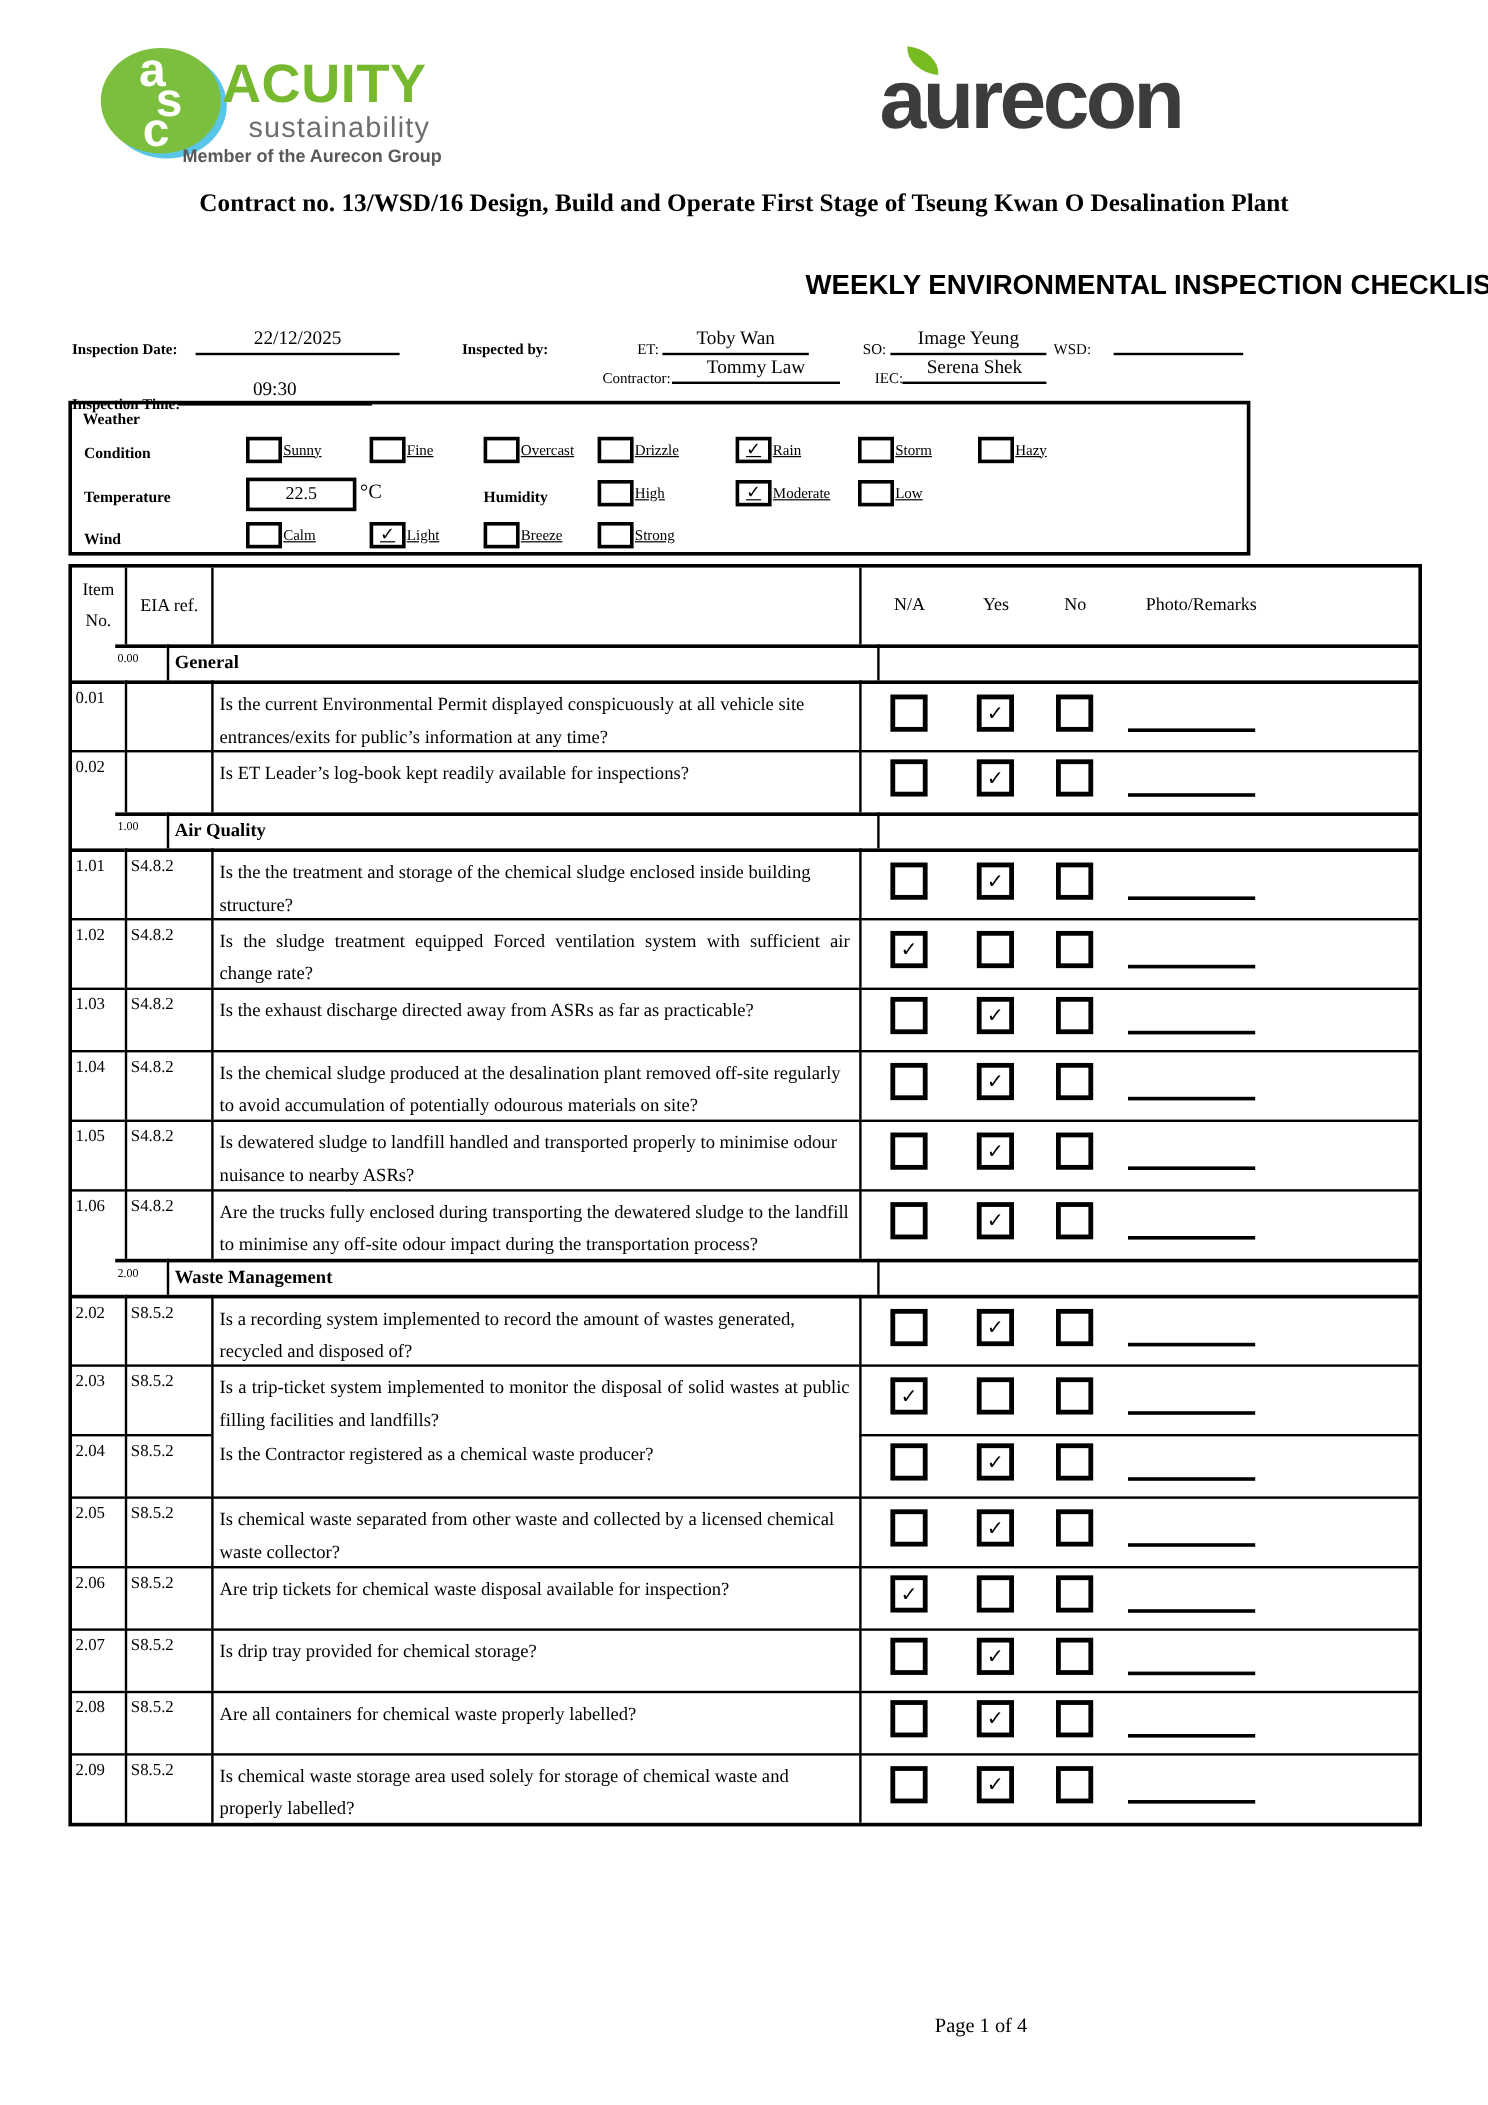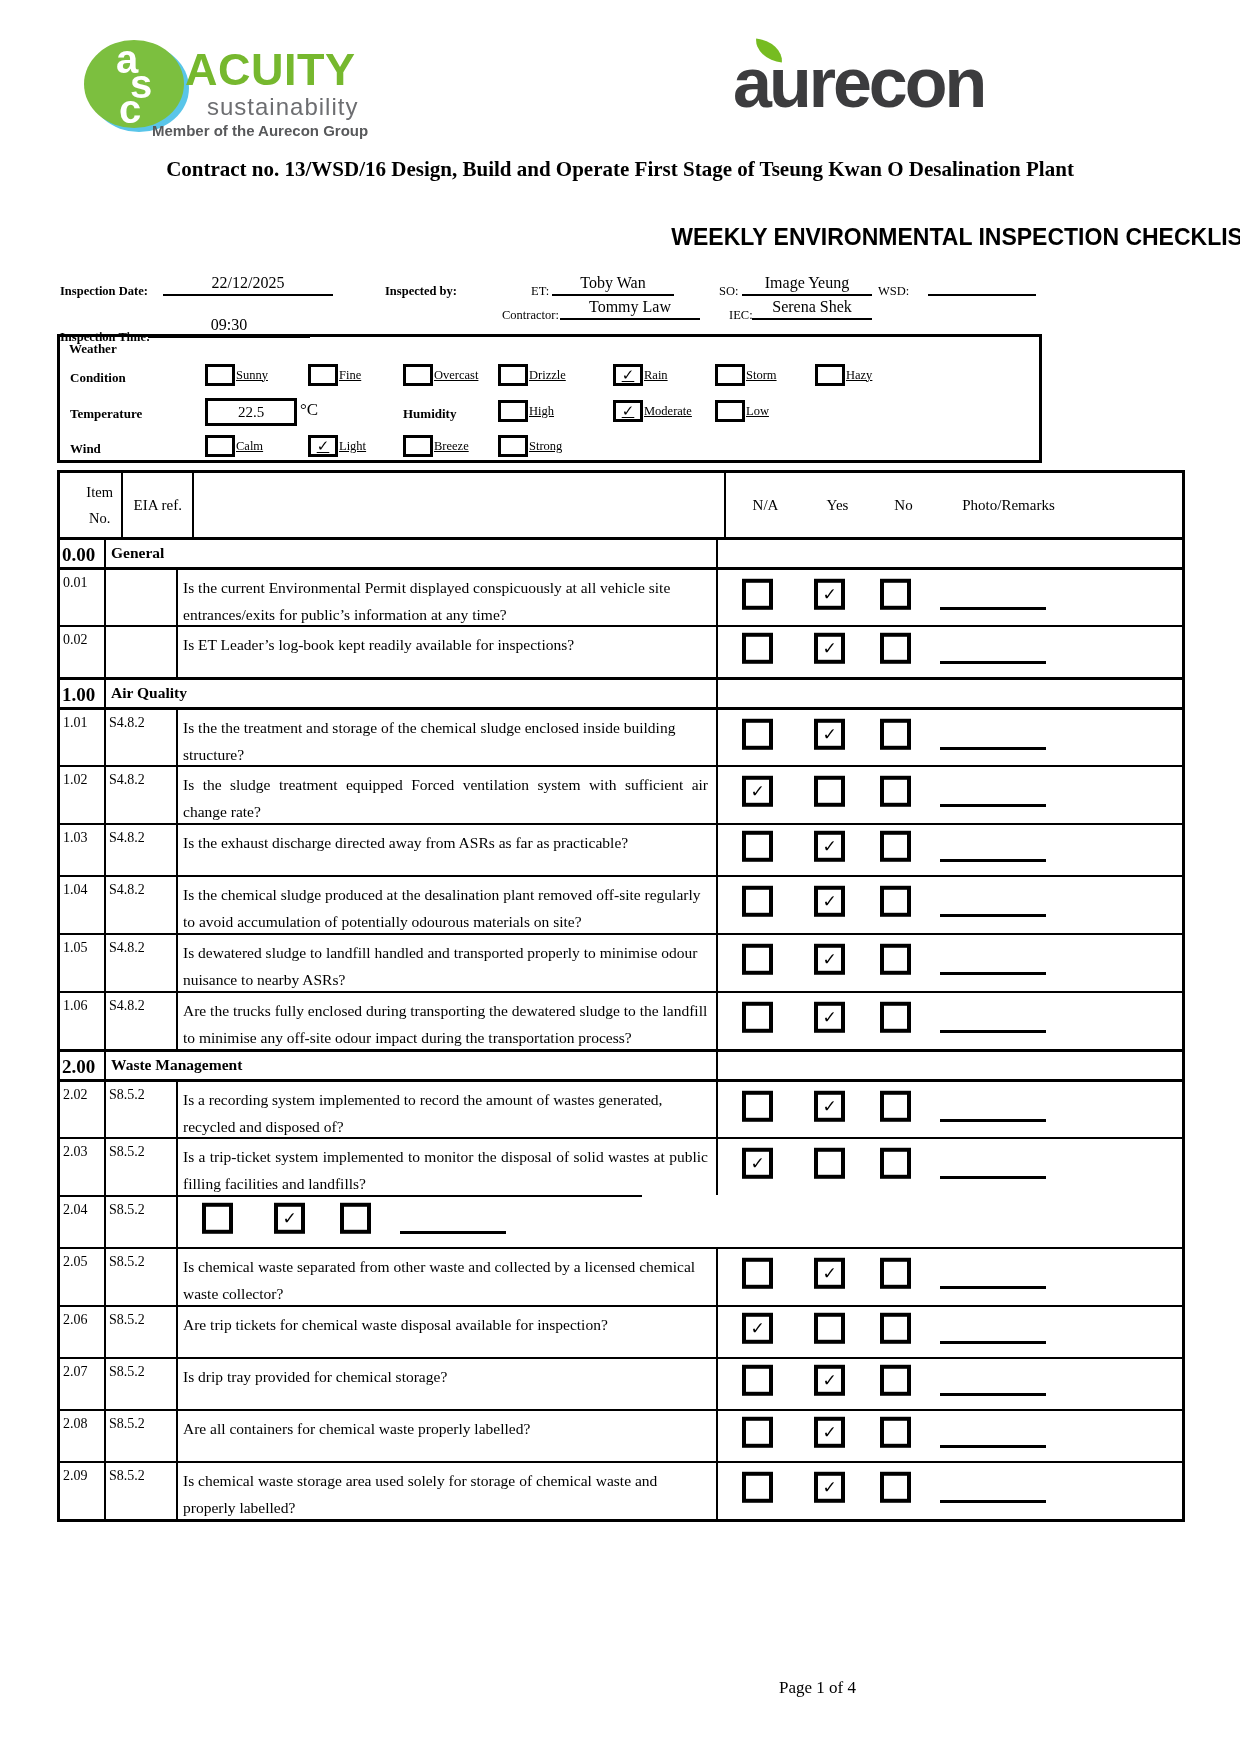--- a/index.html
+++ b/index.html
@@ -65,26 +65,26 @@
            overflow:hidden; }
   .trow .tcell:first-child { border-left:none; }
   .thead .tcell { border-top:none; }
   .tk .tcell { border-top-width:3px; }
   .no-top { border-top:none !important; }
   .c1 { width:44px; }
   .c2 { width:72px; }
   .c3 { width:540px; }
   .c23 { width:612px; }
   .c4 { width:466px; position:relative; }
-  .thead { height:64px;margin-left:18px; }
+  .thead { height:64px; }
   .th { display:flex; align-items:center; justify-content:center; font-size:15px; }
   .th-item { display:inline-block; width:36px; text-align:center; line-height:26px; font-size:14.5px; }
   .hlab { position:absolute; top:32px; transform:translate(-50%,-50%); font-size:15px; white-space:nowrap; }
   .sec { height:30px; }
-  .sec .c1 { font-weight:bold; font-size:19px; padding:4px 0 0 2px; }
+  .sec .c1 { font-weight:normal; font-size:10px; padding:4px 0 0 2px;margin-left:36px; }
   .sec .c23 { font-weight:bold; font-size:15.5px; padding:4px 0 0 5px; }
   .q1 { height:52px; }
   .q2 { height:58px; }
   .q .c1, .q .c2 { font-size:14px; padding:5px 0 0 3px; }
   .desc { font-size:15.5px; line-height:27px; padding:4px 8px 0 5px; }
   .jst { text-align:justify; }
   .cb { position:absolute; width:31px; height:31px; border:4px solid #000; box-sizing:border-box;
         top:50%; transform:translateY(-62%); display:flex; align-items:center; justify-content:center;
         font-size:17px; }
   .rline { position:absolute; left:222px; width:106px; height:3px; background:#000;
@@ -332,20 +332,21 @@
           <div class="tcell c4">
             <span class="cb" style="left: 24px;">✓</span>
             <span class="cb" style="left: 96px;"></span>
             <span class="cb" style="left: 162px;"></span>
             <span class="rline"></span>
           </div>
         </div>
         <div class="trow q q1">
           <div class="tcell c1">2.04</div>
           <div class="tcell c2">S8.5.2</div>
+          <div class="tcell c3 desc no-top">Is the Contractor registered as a chemical waste producer?</div>
           <div class="tcell c4">
             <span class="cb" style="left: 24px;"></span>
             <span class="cb" style="left: 96px;">✓</span>
             <span class="cb" style="left: 162px;"></span>
             <span class="rline"></span>
           </div>
         </div>
         <div class="trow q q2">
           <div class="tcell c1">2.05</div>
           <div class="tcell c2">S8.5.2</div>

